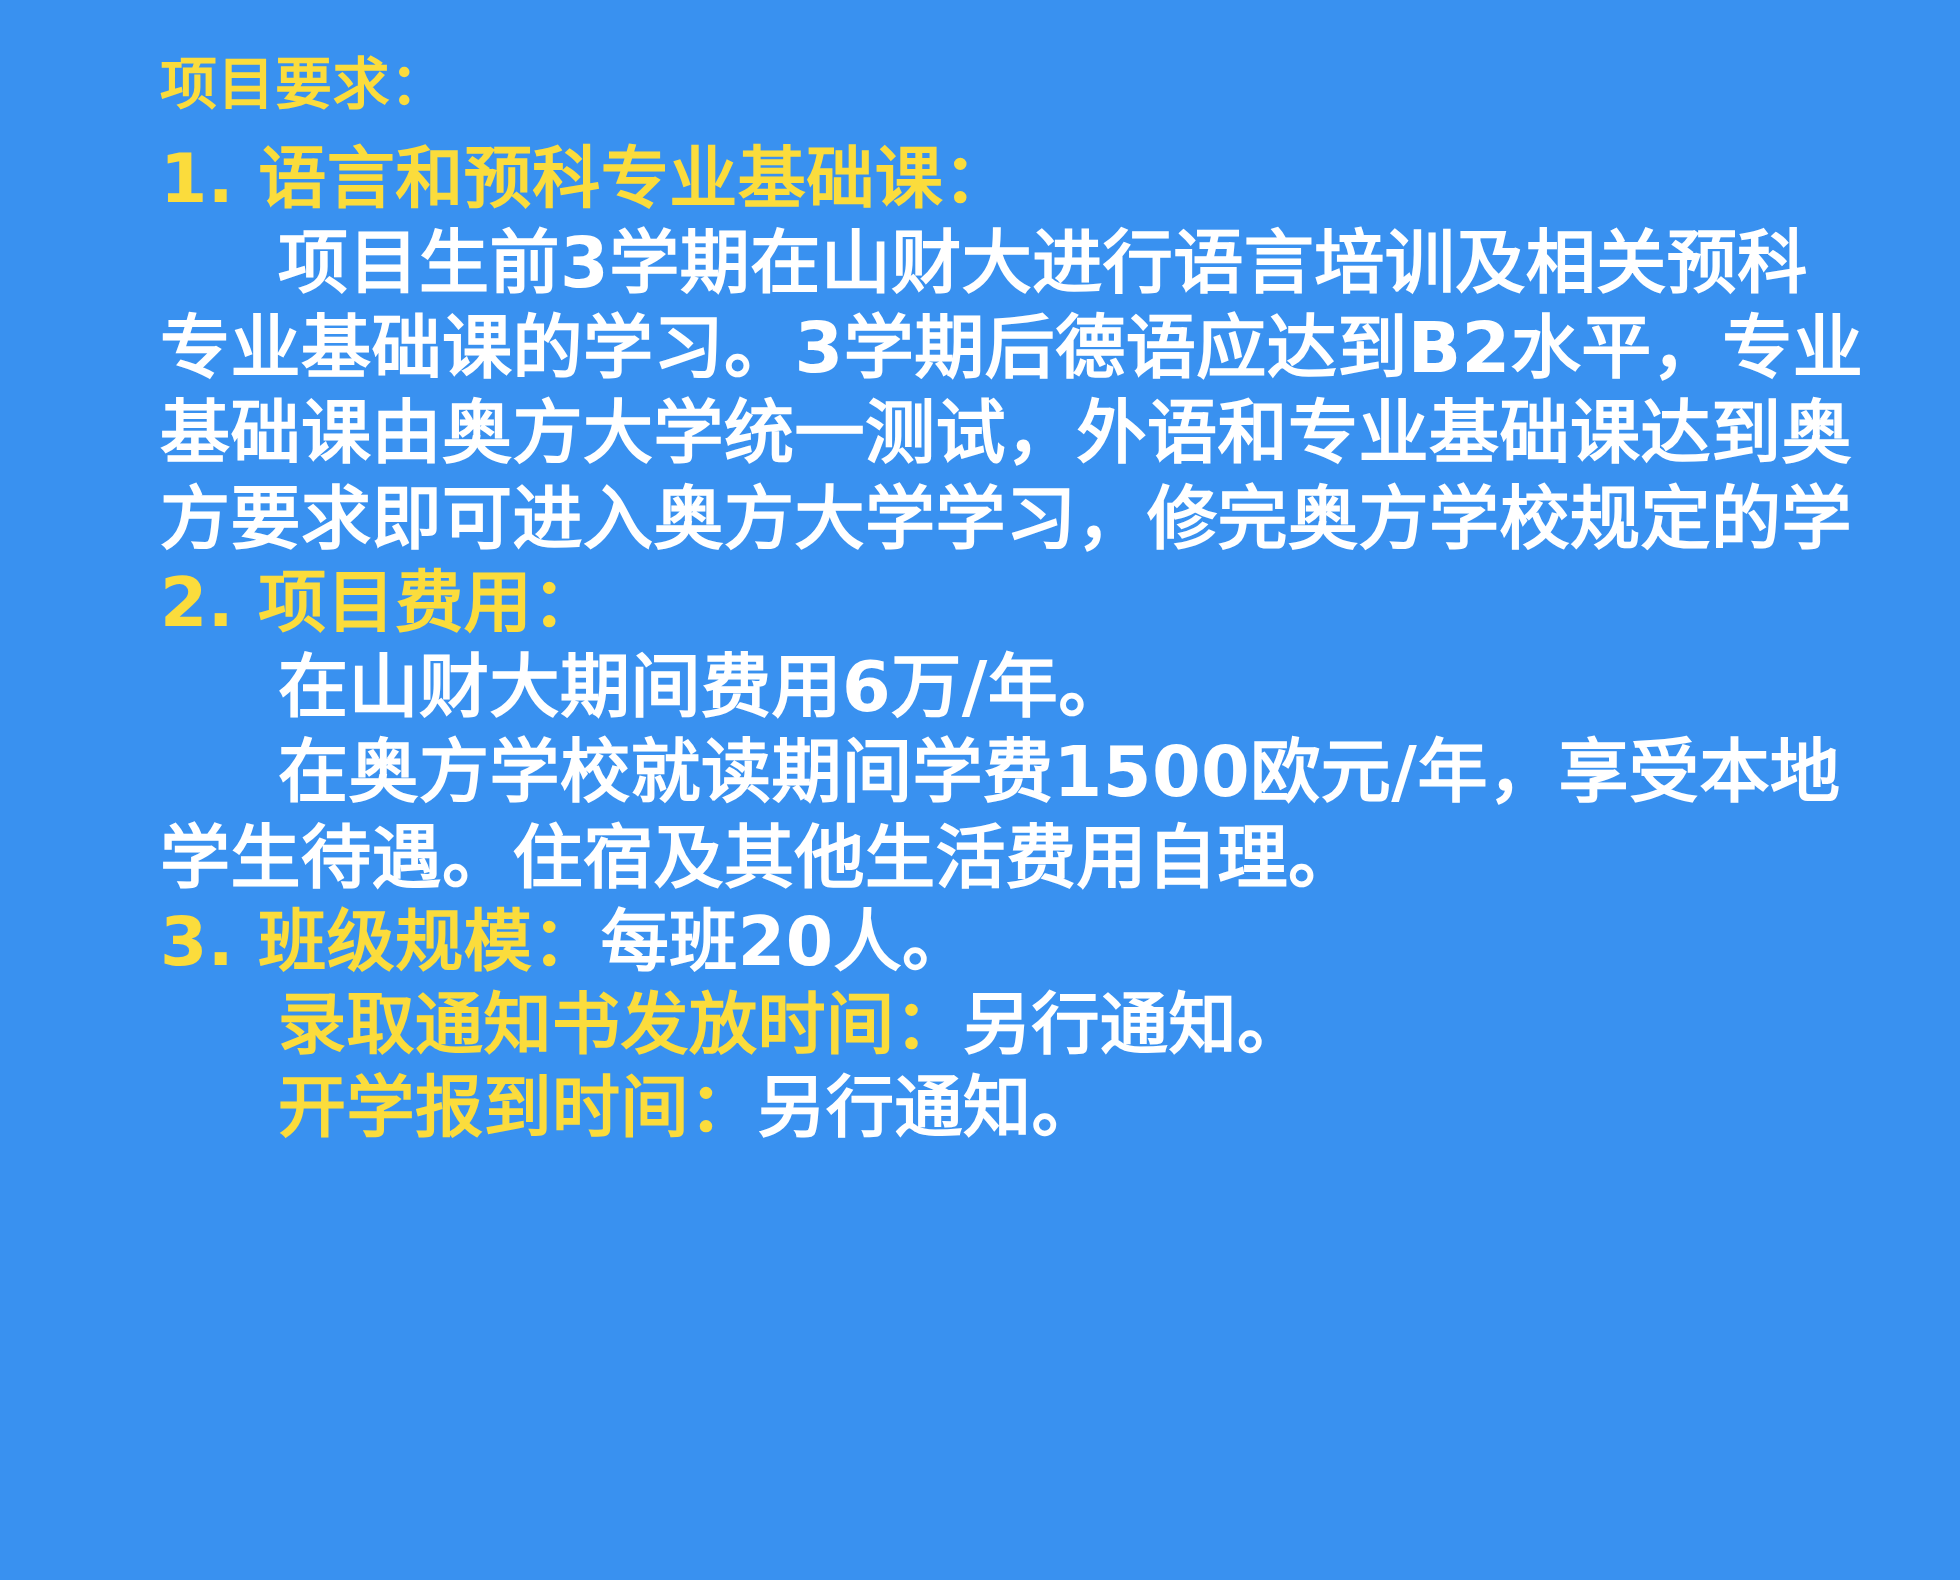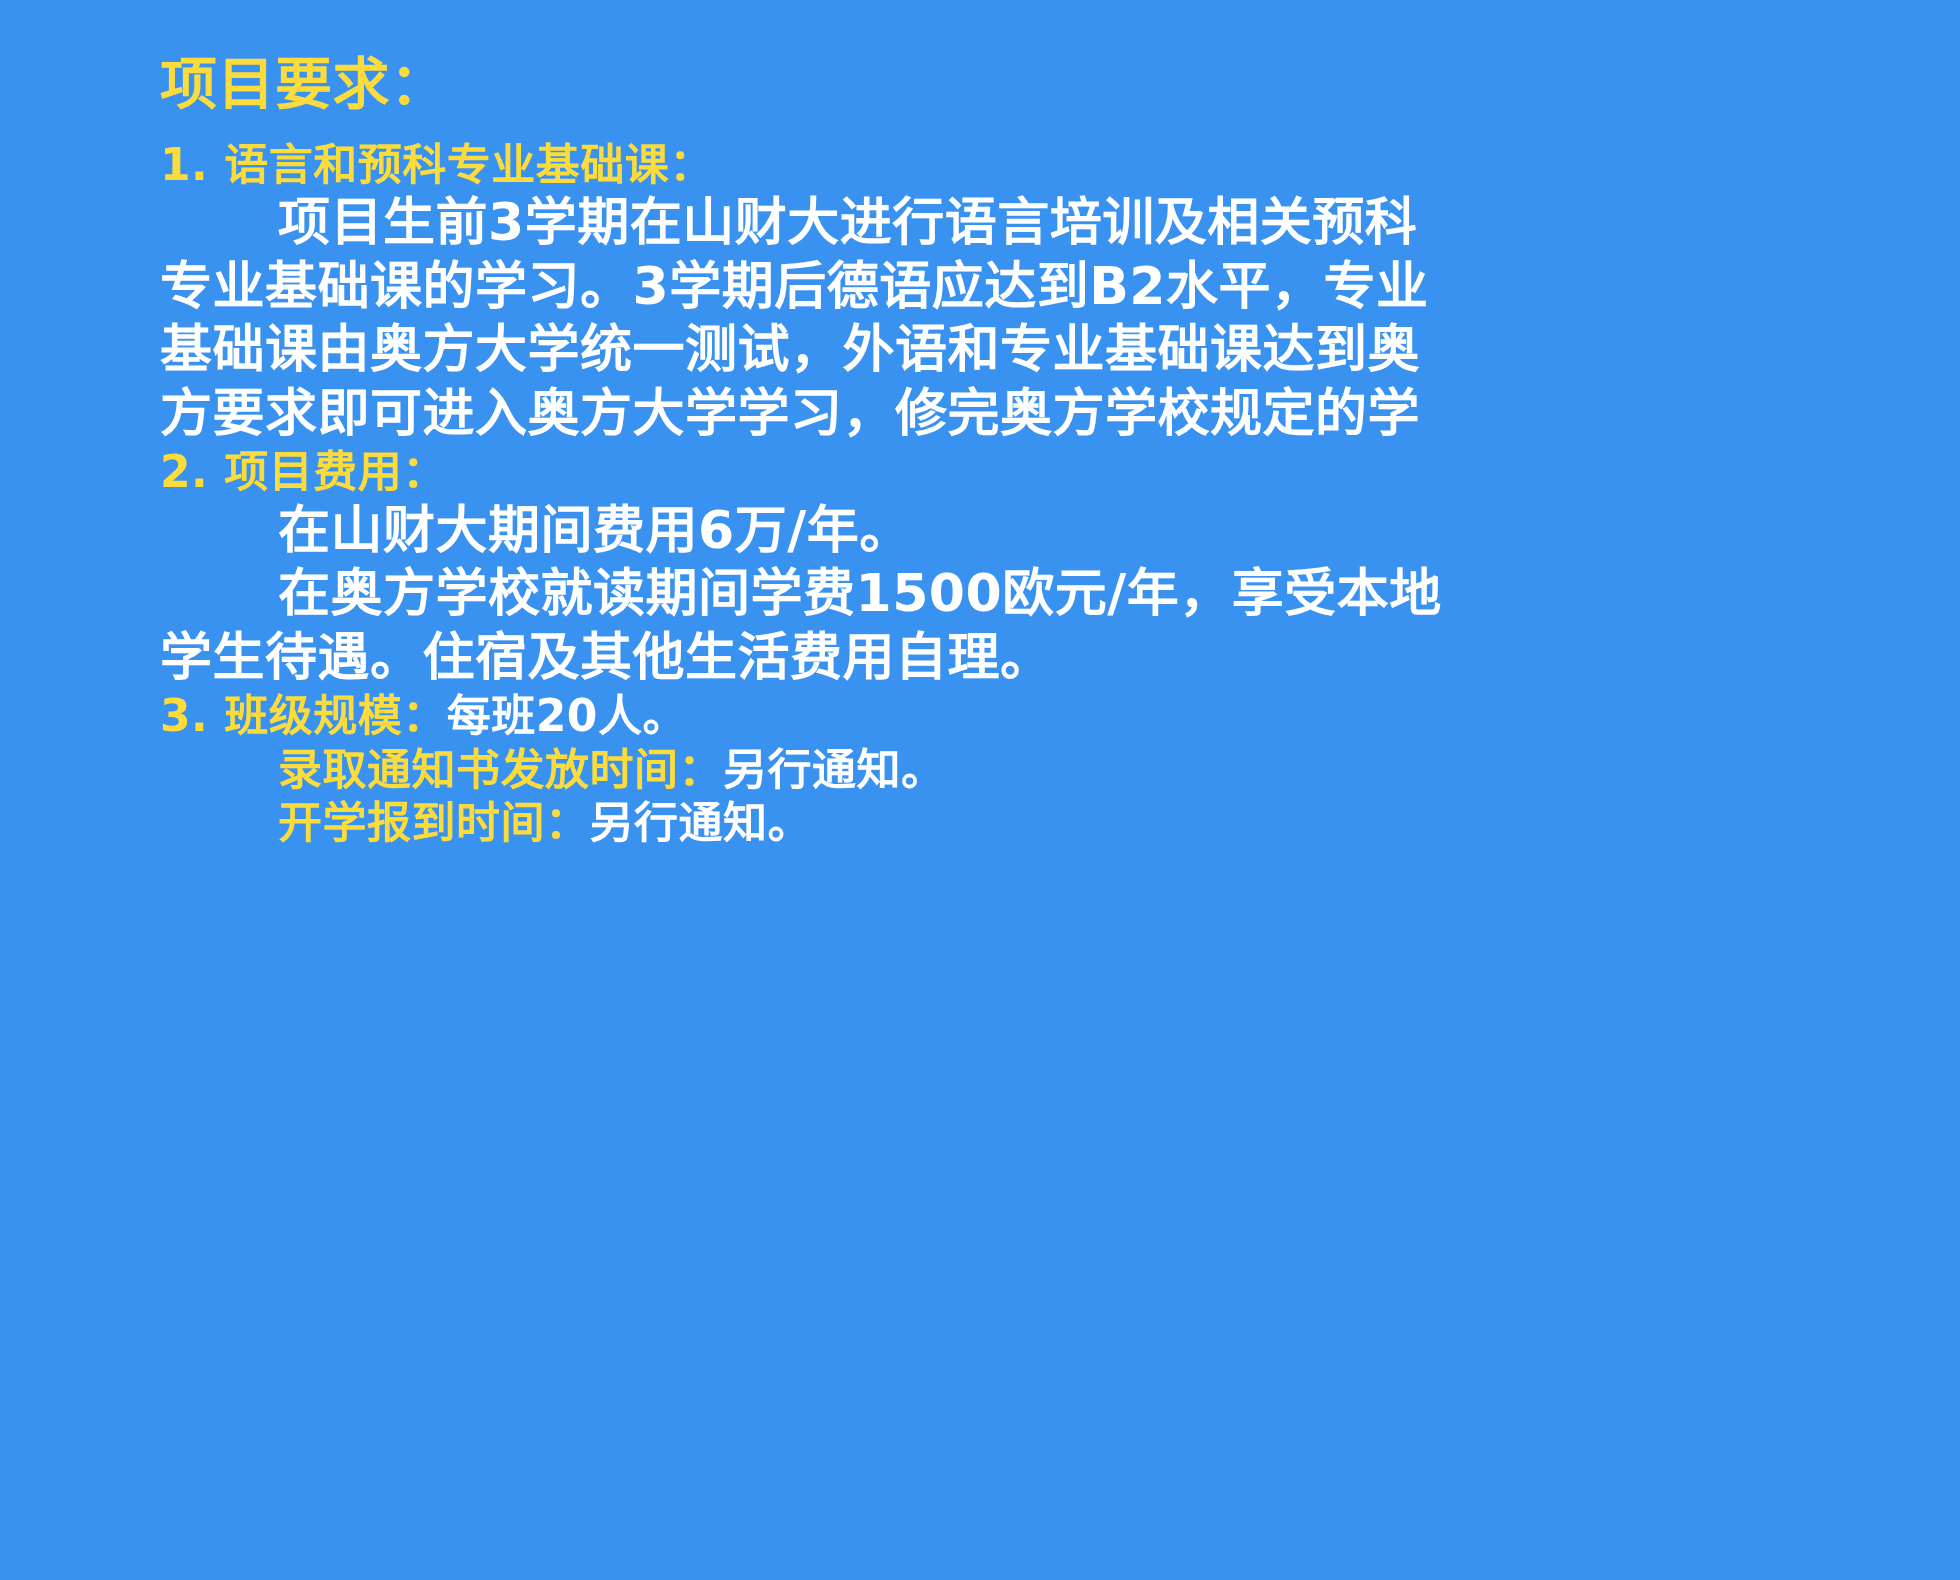--- a/index.html
+++ b/index.html
@@ -37,33 +37,33 @@
   }
 
   .slide-title {
     font-size: 57px;
     color: #FBDC3C;
     margin: 0 0 20px 0;
     line-height: 1.15;
   }
 
   .section-heading {
-    font-size: 44px;
+    font-size: 68px;
     color: #FBDC3C;
     margin: 0;
     line-height: 1.22;
   }
 
   .section-heading .mix-white {
     color: #FFFFFF;
     text-align: center;
   }
 
   .body-line {
-    font-size: 52px;
+    font-size: 70px;
     color: #FFFFFF;
     margin: 0;
     line-height: 1.22;
   }
 
   .indent {
     padding-left: 118px;
   }
 </style>
 </head>

